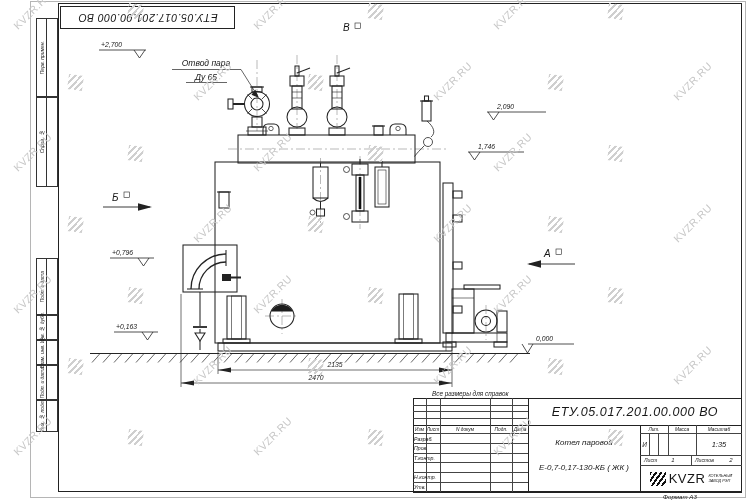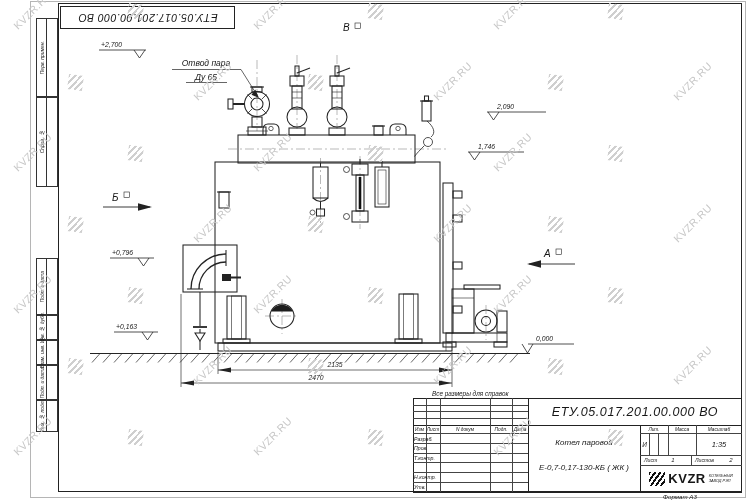--- a/index.html
+++ b/index.html
@@ -318,21 +318,21 @@
   <div class="tbt" style="left:696px;top:426px;width:46px;height:7px;font-size:4.8px">Масштаб</div>
   <div class="tbt" style="left:640px;top:435px;width:9px;height:18px;font-size:6.5px">И</div>
   <div class="tbt" style="left:668px;top:435px;width:28px;height:18px;font-size:6.5px"></div>
   <div class="tbt" style="left:696px;top:435px;width:46px;height:18px;font-size:7.5px">1:35</div>
   <div class="tbt" style="left:644px;top:455.5px;width:20px;height:9px;font-size:5.2px;justify-content:flex-start">Лист</div>
   <div class="tbt" style="left:668px;top:455.5px;width:10px;height:9px;font-size:6px">1</div>
   <div class="tbt" style="left:695px;top:455.5px;width:26px;height:9px;font-size:5.2px;justify-content:flex-start">Листов</div>
   <div class="tbt" style="left:726px;top:455.5px;width:10px;height:9px;font-size:6px">2</div>
   <div class="tbt" style="left:641px;top:466px;width:100px;height:25px;gap:3px;font-style:normal">
     <span class="kvzr-mark"></span>
-    <span style="font-weight:bold;font-size:13px;letter-spacing:.5px">KVZR</span>
+    <span style="font-weight:normal;font-size:13px;letter-spacing:.5px">KVZR</span>
     <span style="display:flex;flex-direction:column;font-size:3.8px;font-style:italic;line-height:1.3">
       <span>КОТЕЛЬНЫЙ</span>
       <span>ЗАВОД РЭП</span>
     </span>
   </div>
   <div class="tbt" style="left:620px;top:492.5px;width:120px;height:7px;font-size:6.2px">Формат А3</div>
 </div>
 
 <div id="wm-layer">
     <span class="wm-text" style="left: 8px; top: 4px;">KVZR.RU</span>

